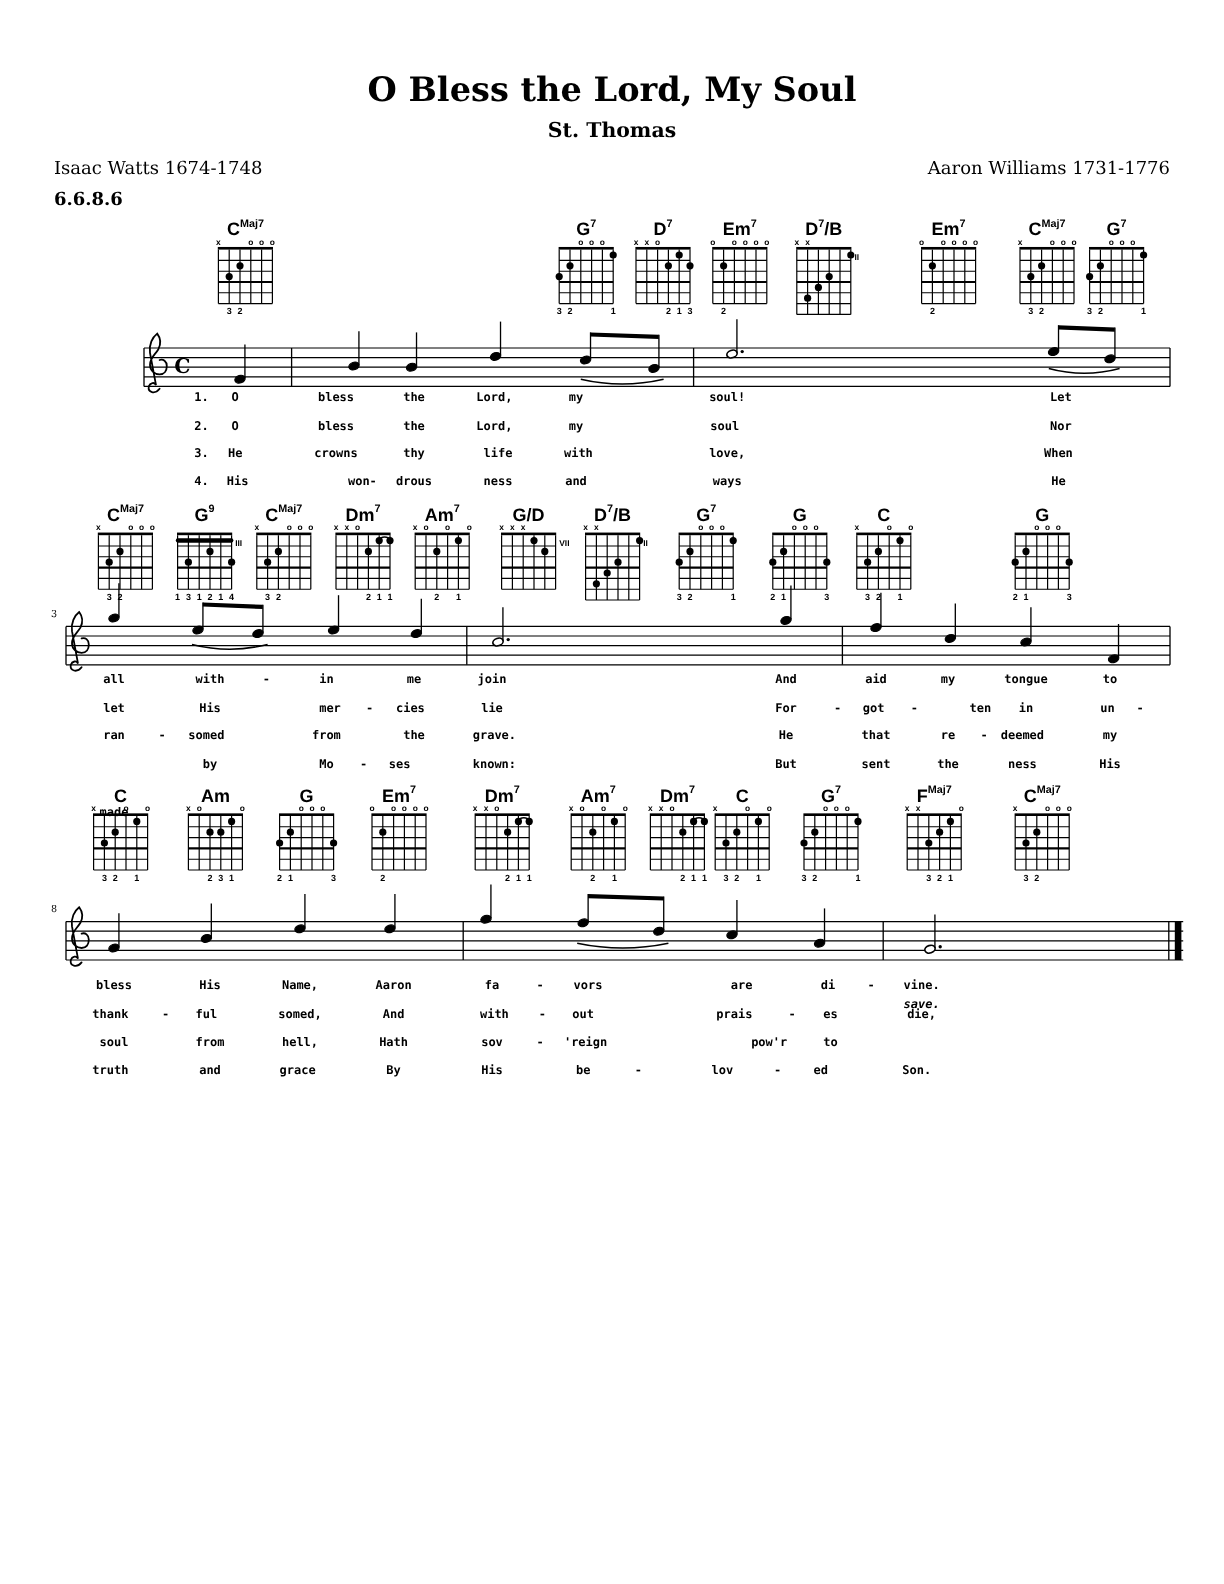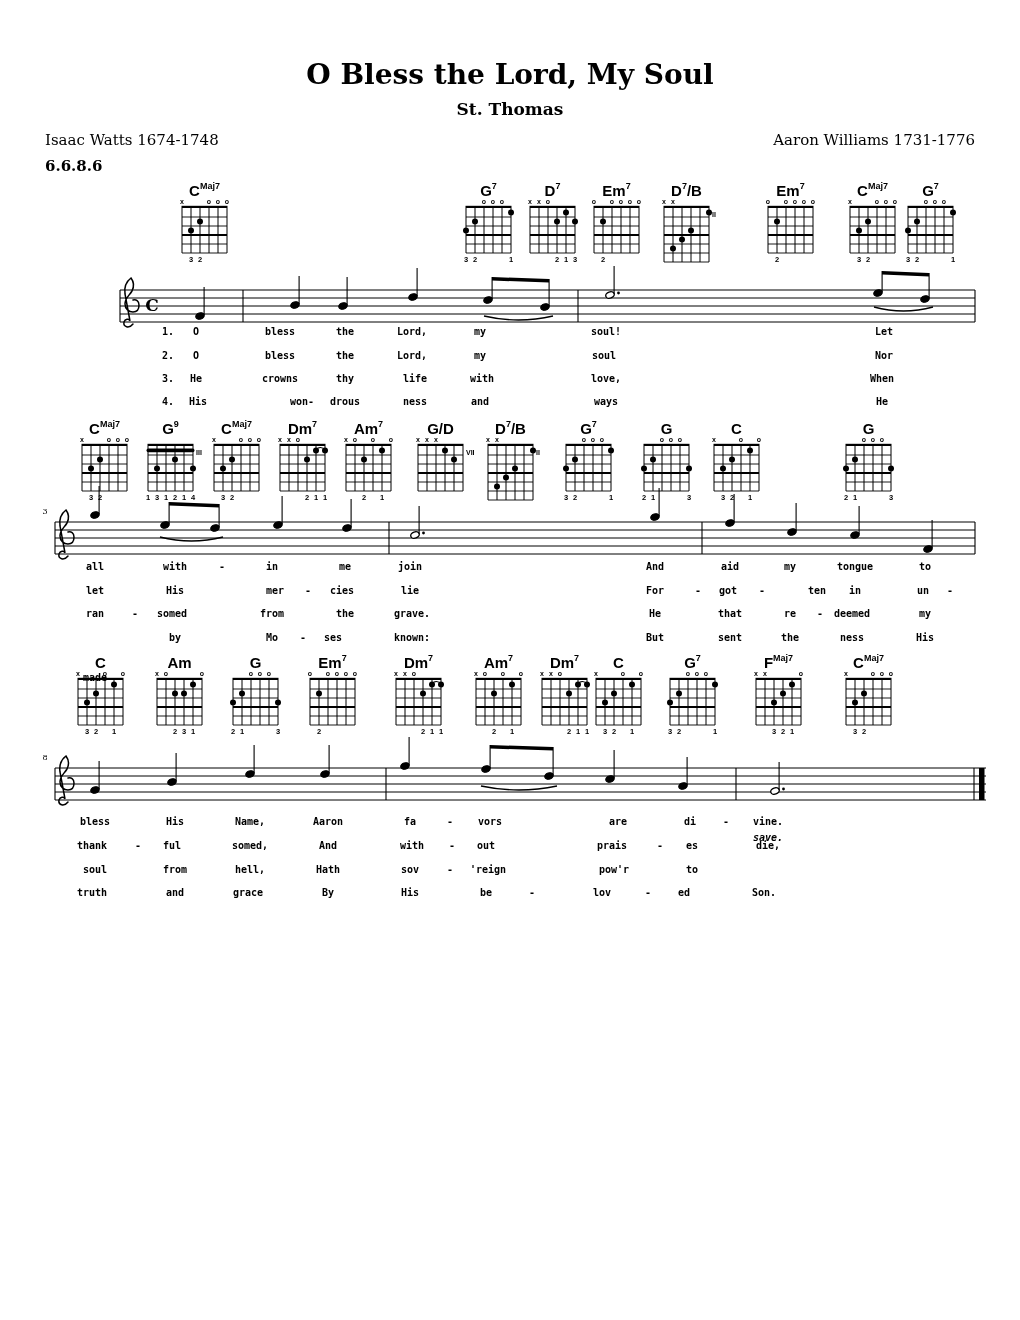--- a/index.html
+++ b/index.html
@@ -1014,21 +1014,21 @@
       <span class="lw" style="left: 660px; top: 840px;">-</span>
       <span class="lw" style="left: 692px; top: 840px;">es</span>
       <span class="lw" style="left: 768px; top: 840px;">die,</span>
       <span class="lw" style="left: 95px; top: 864px;">soul</span>
       <span class="lw" style="left: 175px; top: 864px;">from</span>
       <span class="lw" style="left: 250px; top: 864px;">hell,</span>
       <span class="lw" style="left: 328px; top: 864px;">Hath</span>
       <span class="lw" style="left: 410px; top: 864px;">sov</span>
       <span class="lw" style="left: 450px; top: 864px;">-</span>
       <span class="lw" style="left: 488px; top: 864px;">'reign</span>
-      <span class="lw" style="left: 606px; top: 864px; padding-left: 16px;">pow'r</span>
+      <span class="lw" style="left: 633px; top: 864px; padding-left: 16px;">pow'r</span>
       <span class="lw" style="left: 692px; top: 864px;">to</span>
       <span class="lw" style="left: 768px; top: 832px; font-style: italic;">save.</span>
       <span class="lw" style="left: 92px; top: 887px;">truth</span>
       <span class="lw" style="left: 175px; top: 887px;">and</span>
       <span class="lw" style="left: 248px; top: 887px;">grace</span>
       <span class="lw" style="left: 328px; top: 887px;">By</span>
       <span class="lw" style="left: 410px; top: 887px;">His</span>
       <span class="lw" style="left: 486px; top: 887px;">be</span>
       <span class="lw" style="left: 532px; top: 887px;">-</span>
       <span class="lw" style="left: 602px; top: 887px;">lov</span>

